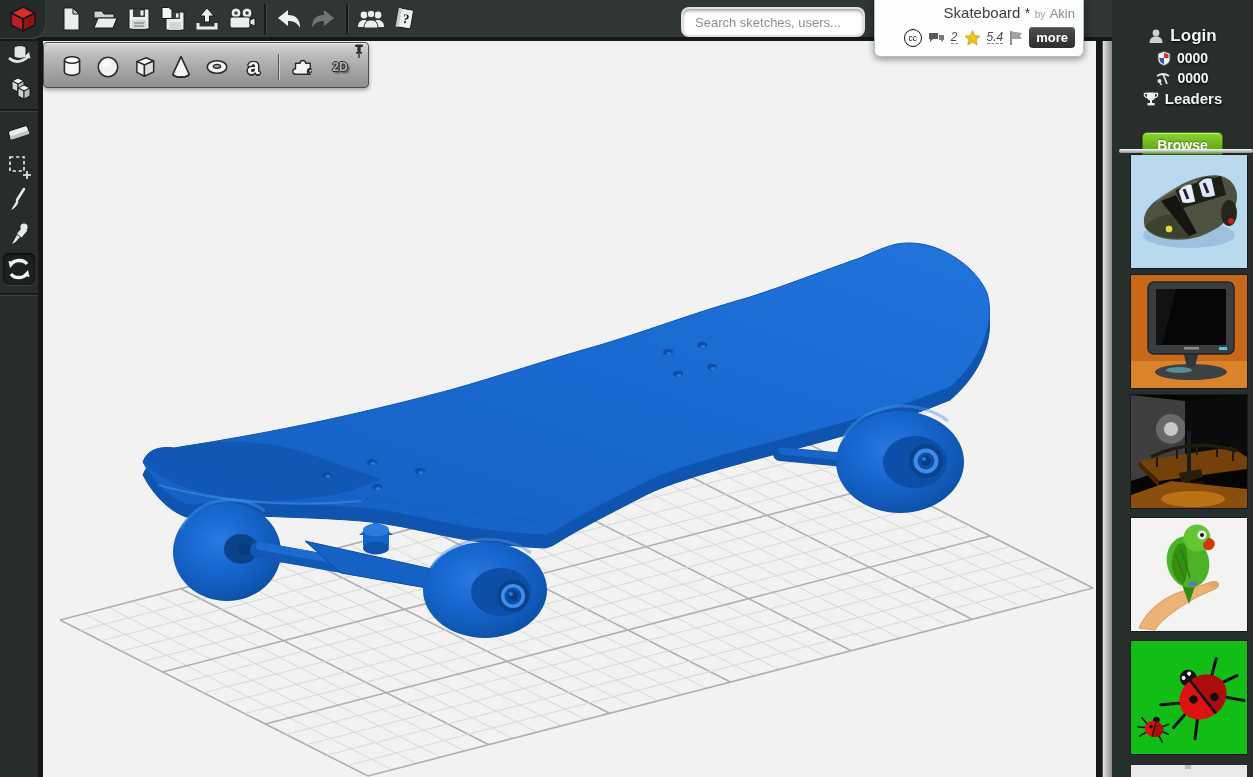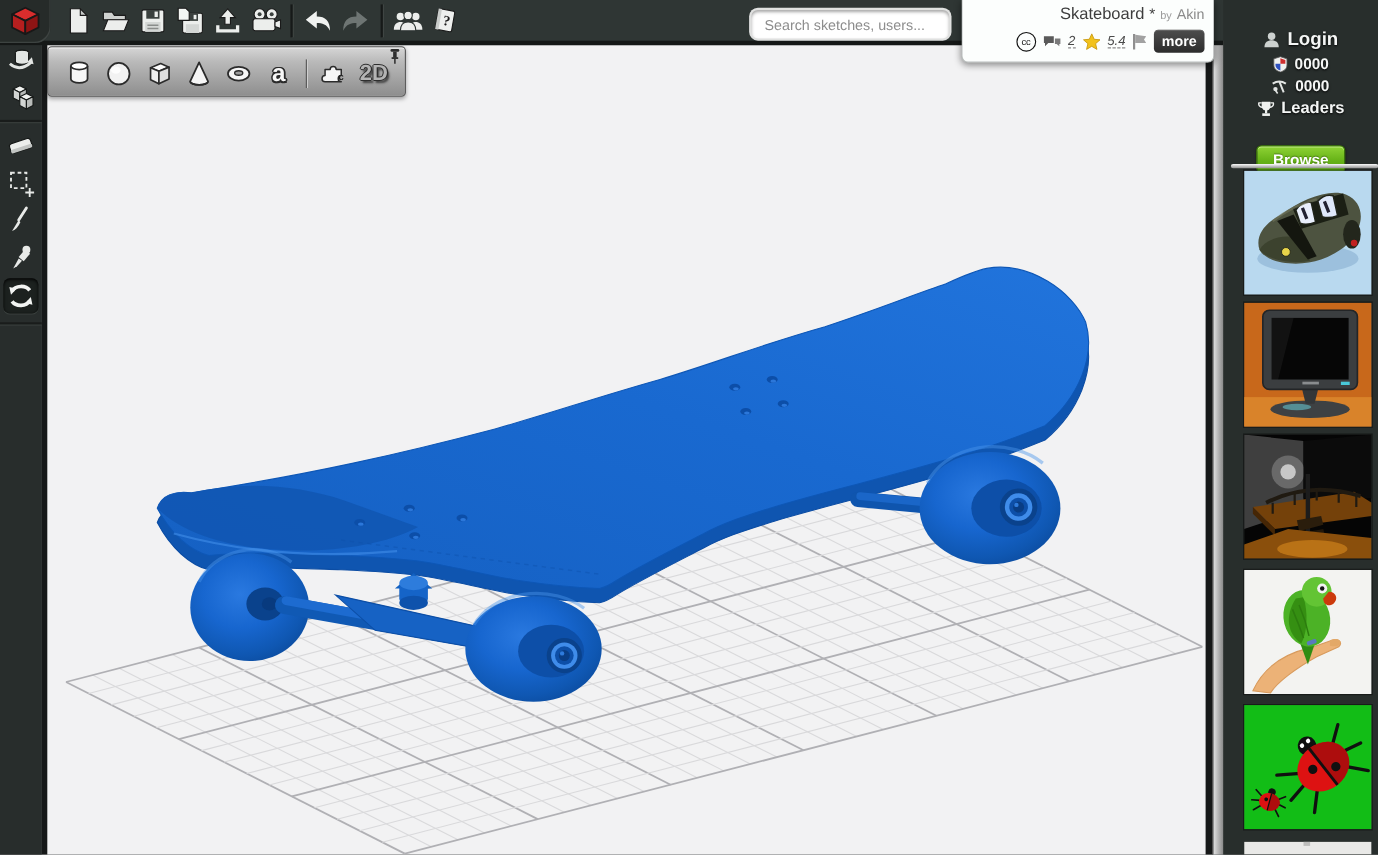--- a/index.html
+++ b/index.html
@@ -15,21 +15,21 @@
   .tdiv{width:2px;height:30px;margin:0 6px;background:linear-gradient(#161918,#161918);
         box-shadow:1px 0 0 #424846;}
   
   #searchbox{position:absolute;left:683px;top:9px;width:180px;height:26px;background:#fff;
              border-radius:6px;box-shadow:0 0 0 2px rgba(255,255,255,.85), inset 0 2px 3px rgba(0,0,0,.35);
              display:flex;padding:0 6px 0 10px;box-sizing:border-box;}
   #searchbox input{border:none;outline:none;flex:1;font-size:13px;color:#555;background:transparent;
              font-family:"Liberation Sans",sans-serif;}
   #searchbox input::placeholder{color:#8d8d8d;}
   
-  #infopanel{position:absolute;left:874px;top:0;width:230px;height:57px;background:#fcfefd;
+  #infopanel{position:absolute;left:874px;top:0;width:210px;height:57px;background:#fcfefd;
              border:1px solid #b9bdbc;border-top:none;border-radius:0 0 6px 6px;z-index:9;
              box-shadow:0 2px 7px rgba(0,0,0,.45);box-sizing:border-box;padding:4px 8px 0 8px;}
   .ip-line1{text-align:right;white-space:nowrap;}
   .ip-title{font-size:15px;color:#3d3d3d;}
   .ip-star{font-size:14px;color:#3d3d3d;}
   .ip-by{font-size:10px;color:#9c9c9c;}
   .ip-author{font-size:13px;color:#8b8b8b;}
   .ip-line2{display:flex;align-items:center;justify-content:flex-end;gap:6px;margin-top:5px;}
   .cc-badge{width:16px;height:16px;border:1.6px solid #111;border-radius:50%;display:flex;
             align-items:center;justify-content:center;font-size:8.5px;font-weight:normal;color:#111;cursor:pointer;}
@@ -52,21 +52,21 @@
             background:linear-gradient(#d6d6d6,#b9b9b9 30%,#8e8e8e);
             border:1px solid #4c4c4c;border-radius:4px;box-sizing:border-box;z-index:6;
             box-shadow:0 2px 4px rgba(0,0,0,.35), inset 0 1px 0 #eee;
             display:flex;align-items:center;padding:4px 14px 0 14px;gap:8px;}
   .sbtn{width:30px;height:32px;display:flex;align-items:center;justify-content:center;cursor:pointer;}
   .sdiv{width:2px;height:26px;background:#555;box-shadow:1px 0 0 #cfcfcf;margin:0 2px;}
   #pinbtn{position:absolute;right:3px;top:1px;cursor:pointer;}
   .outlined-letter{font-weight:bold;font-size:22px;color:#f7f7f7;line-height:20px;
         text-shadow:-1.5px 0 #2b2b2b,1.5px 0 #2b2b2b,0 -1.5px #2b2b2b,0 1.5px #2b2b2b,
                     -1px -1px #2b2b2b,1px 1px #2b2b2b,-1px 1px #2b2b2b,1px -1px #2b2b2b;}
-  .letter-2d{font-weight:bold;font-size:20px;color:#b4b4b4;letter-spacing:0;
+  .letter-2d{font-weight:bold;font-size:12px;color:#b4b4b4;letter-spacing:0;
         text-shadow:-1px 0 #2e2e2e,1px 0 #2e2e2e,0 -1px #2e2e2e,0 1px #2e2e2e,2px 2px 2px #3e3e3e;}
   
   #gutter{position:absolute;left:1102px;top:37px;width:10px;height:740px;
           background:linear-gradient(90deg,#e2e2e2,#b7b7b7 45%,#808080);border-left:1px solid #555;z-index:3;}
   
   #rightbar{position:absolute;left:1112px;top:0;width:141px;height:777px;background:#282e2c;z-index:4;}
   .acct{display:flex;flex-direction:column;align-items:center;padding-top:24px;}
   .acct-row{display:flex;align-items:center;gap:6px;color:#f4f6f5;cursor:pointer;
             text-shadow:0 1px 2px #000;margin:2px 0;}
   .login-label{font-size:17px;font-weight:bold;}

